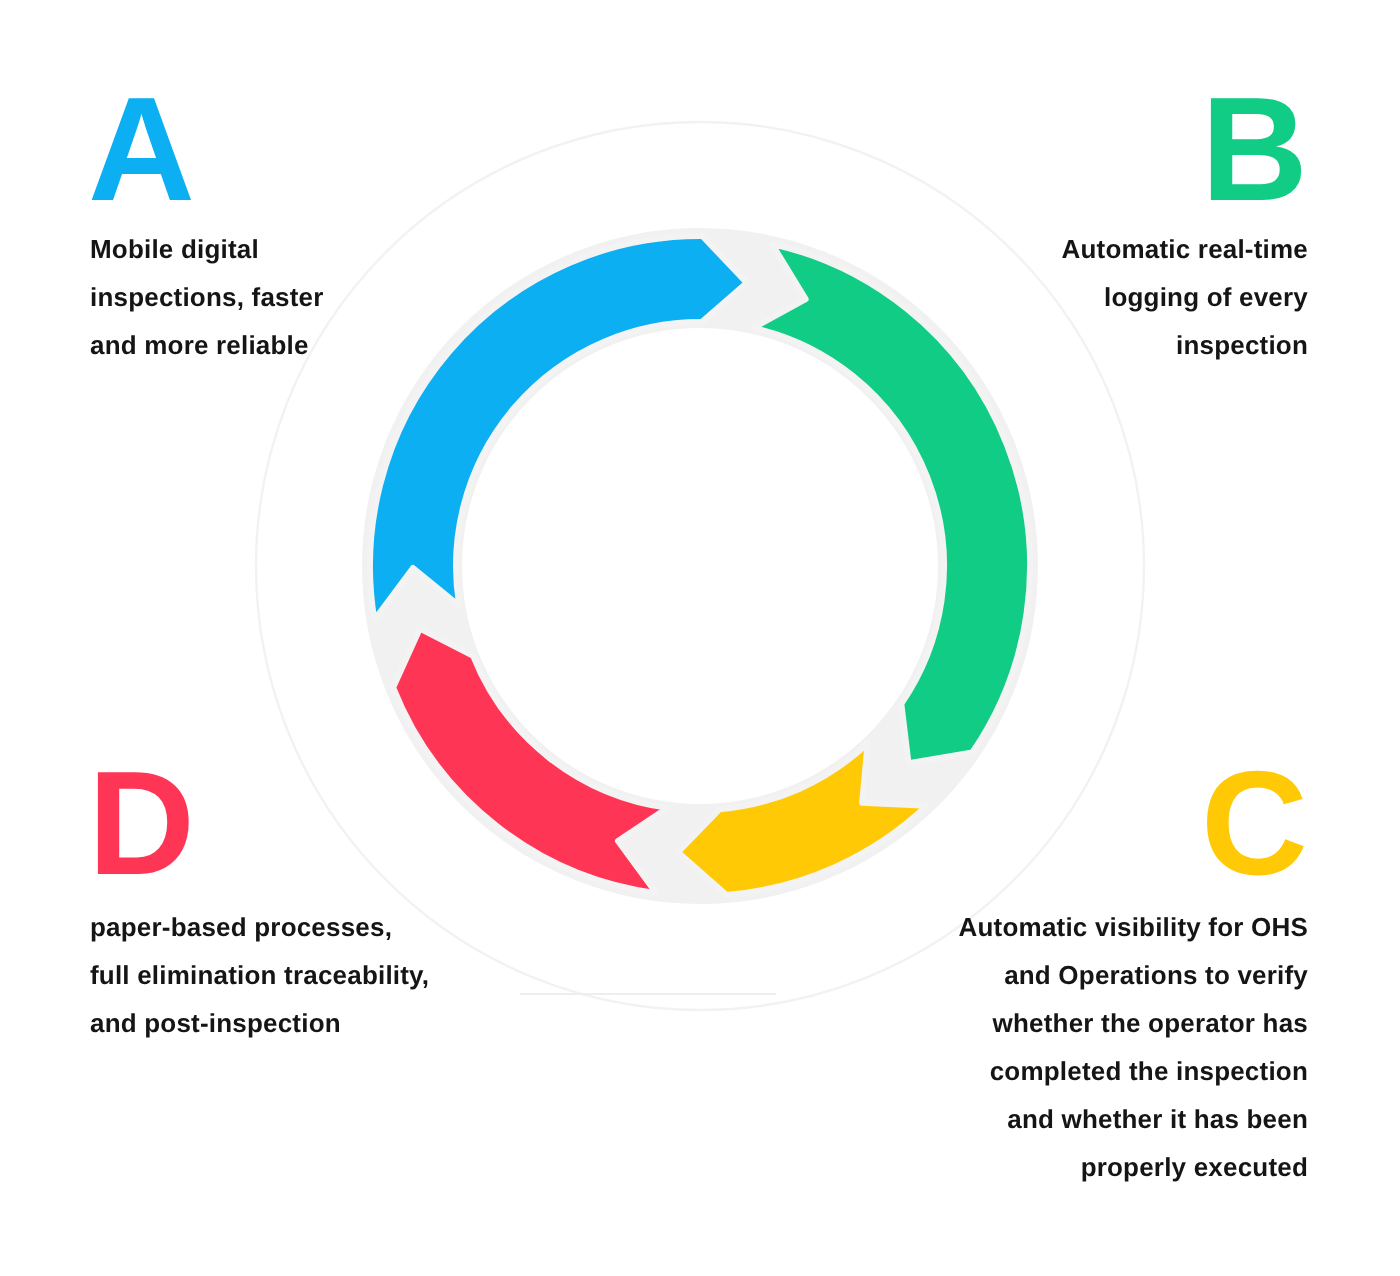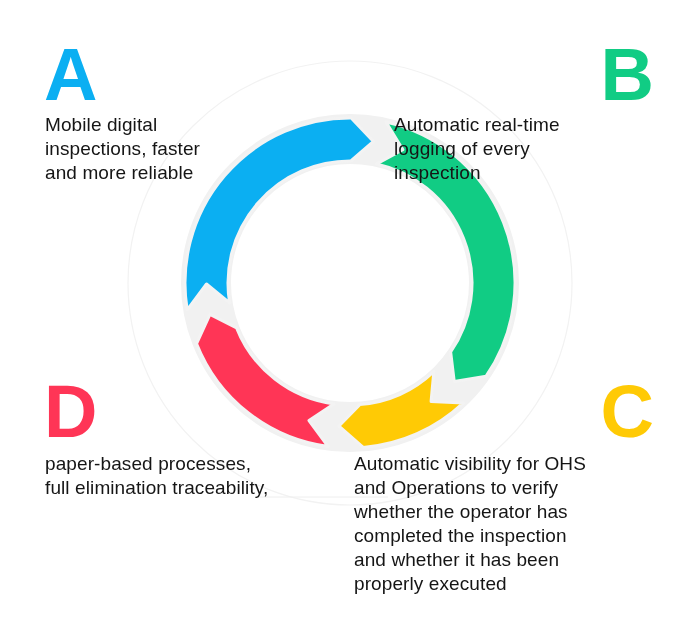--- a/index.html
+++ b/index.html
@@ -1,20 +1,20 @@
 <!DOCTYPE html>
 <html><head>
 <meta charset="utf-8">
 <style>
   html, body { margin:0; padding:0; background:#ffffff; }
   body { width:700px; height:638px; position:relative; overflow:hidden;
          font-family:"Liberation Sans", "DejaVu Sans", sans-serif; color:#111111; }
   .letter { position:absolute; font-weight:bold; font-size:74px; line-height:1; }
-  .desc { position:absolute; font-size:19px; line-height:24px; color:#151515; letter-spacing:0.1px; }
-  .right { text-align:left; }
+  .desc { position:absolute; font-size:13px; line-height:24px; color:#151515; letter-spacing:0.1px;font-weight:bold; }
+  .right { text-align:right; }
   #ring { position:absolute; left:0; top:0; }
   #letter-a { left:44px; top:38px; }
   #desc-a { left:45px; top:113px; width:230px; }
   #letter-b { right:46px; top:38px; }
   #desc-b { right:46px; top:113px; width:260px; }
   #letter-c { right:46px; top:375px; }
   #desc-c { right:46px; top:452px; width:300px; }
   #letter-d { left:44px; top:375px; }
   #desc-d { left:45px; top:452px; width:280px; }
 </style>
@@ -54,13 +54,14 @@
   <div>whether the operator has</div>
   <div>completed the inspection</div>
   <div>and whether it has been</div>
   <div>properly executed</div>
 </div>
 
 <div id="letter-d" class="letter" style="color: rgb(255, 53, 86);">D</div>
 <div id="desc-d" class="desc">
   <div>paper-based processes,</div>
   <div>full elimination traceability,</div>
+  <div>and post-inspection</div>
 </div>
 
 </body></html>

